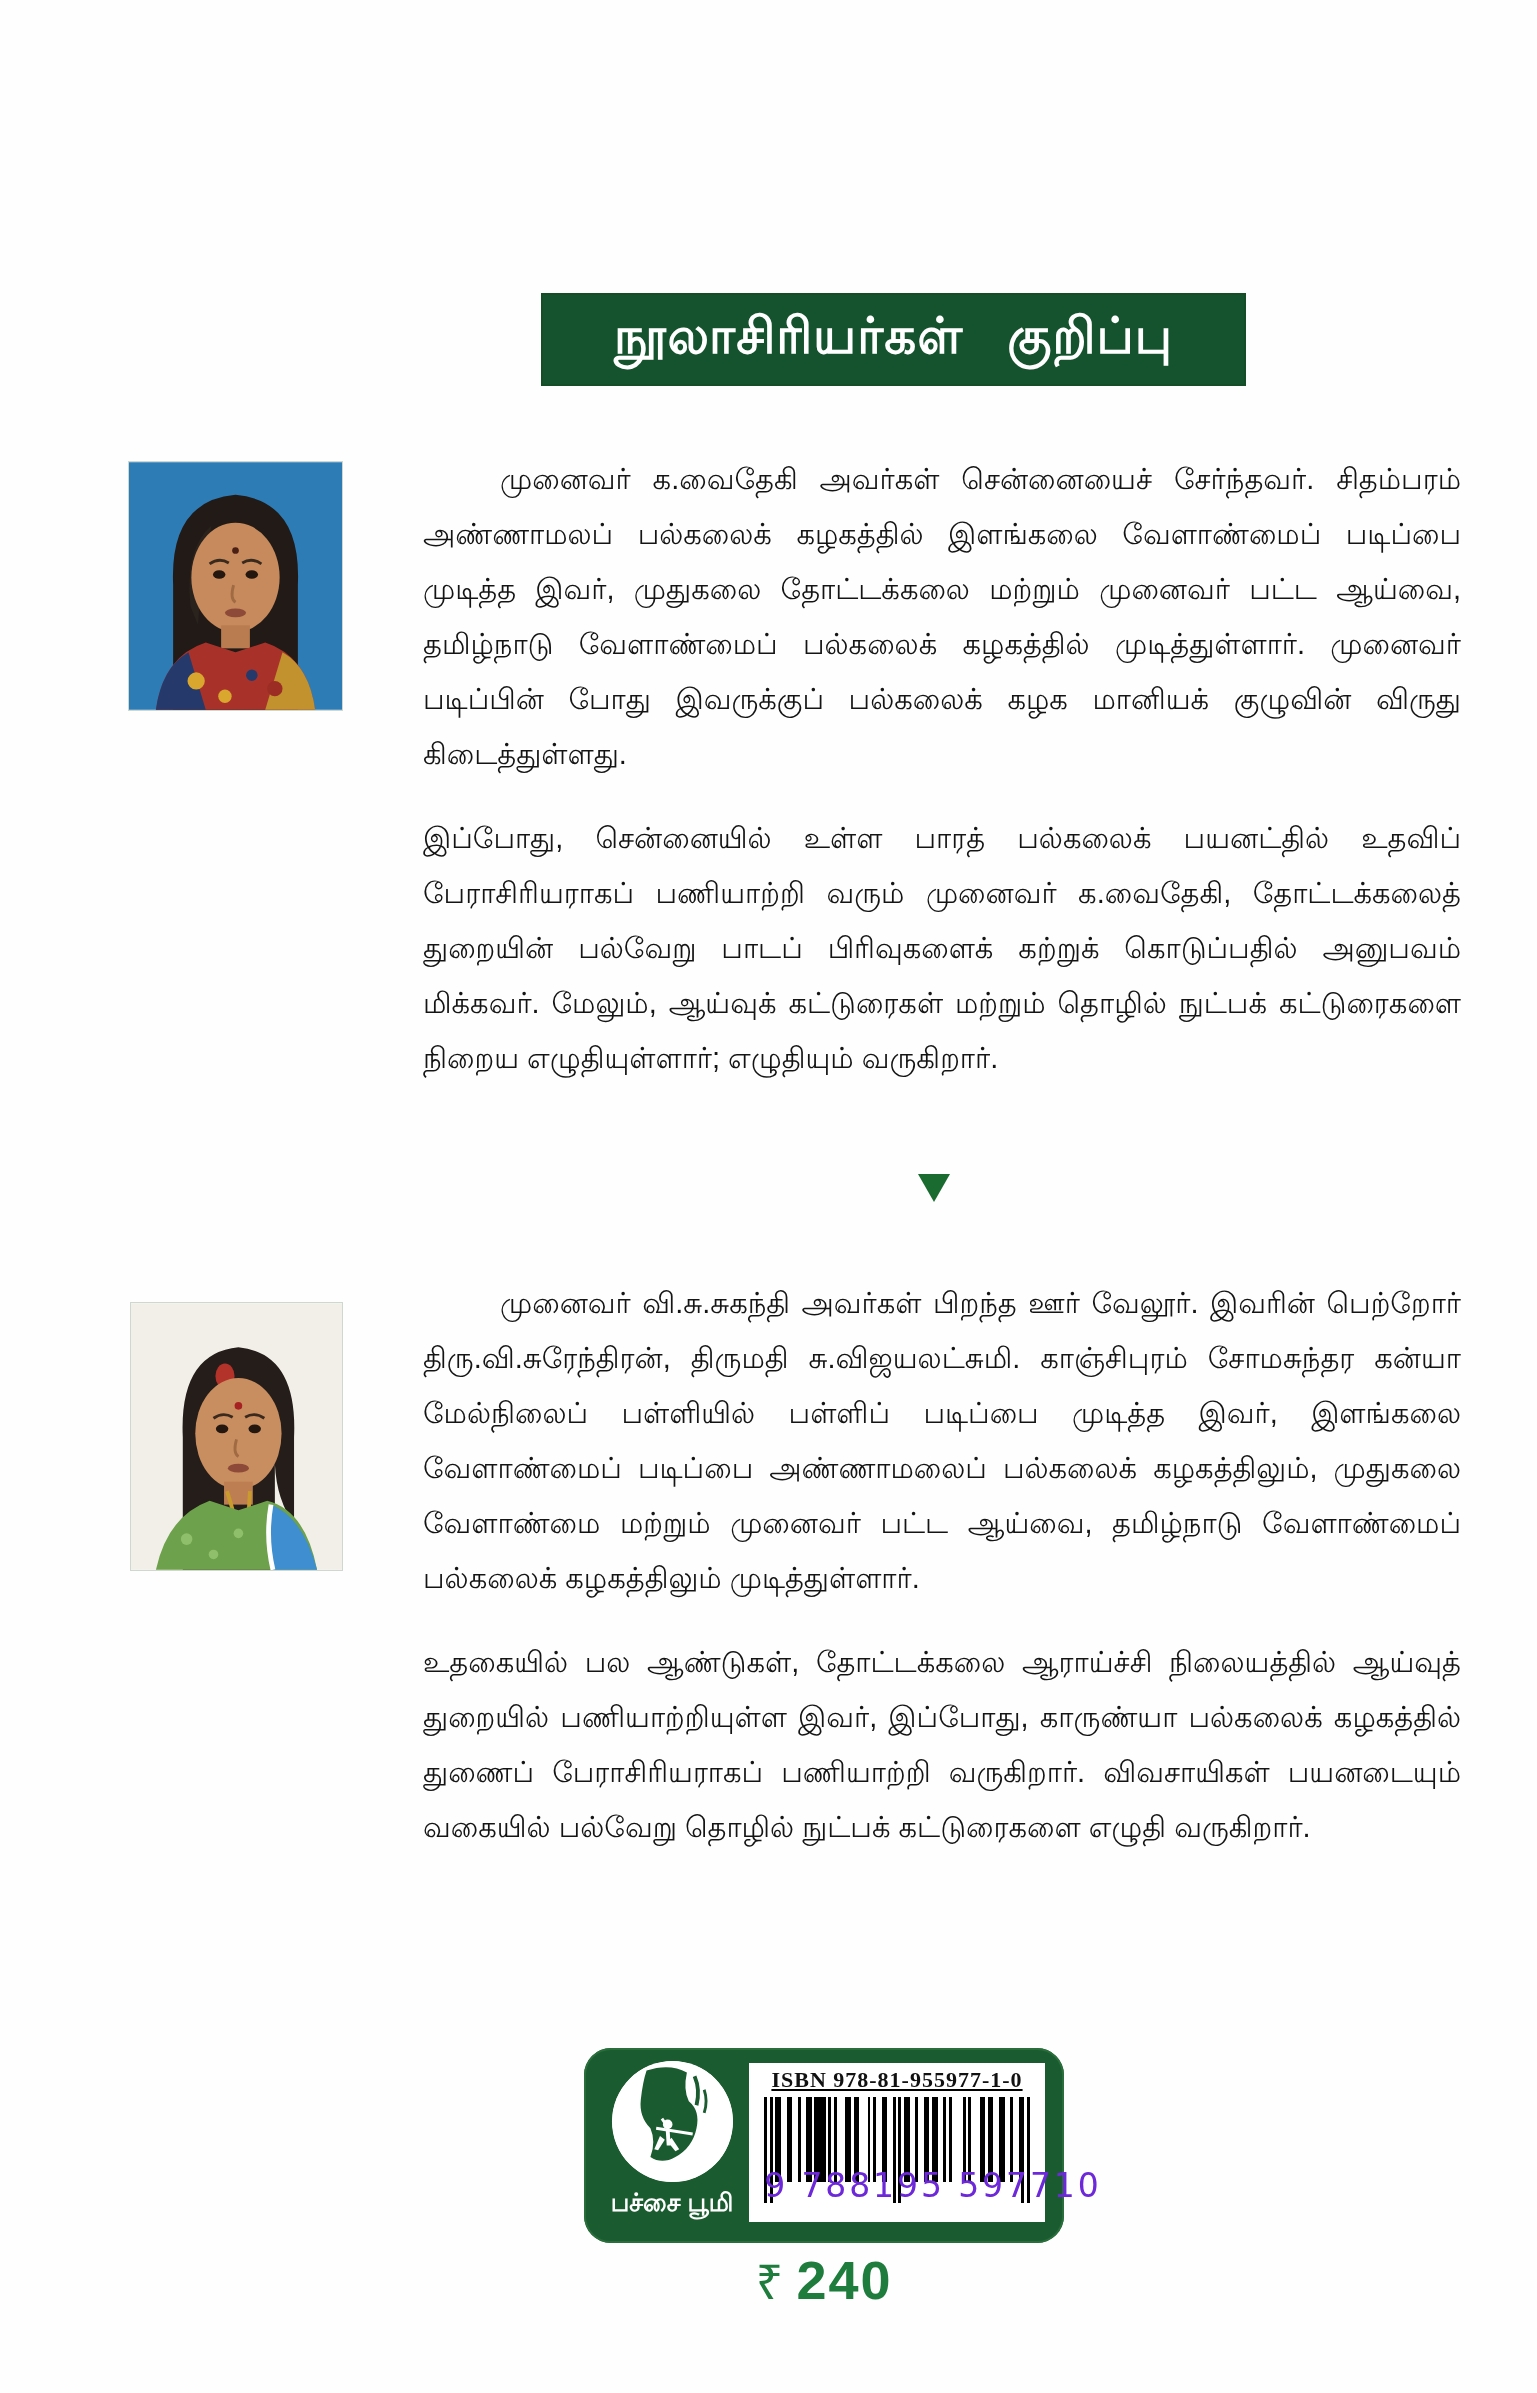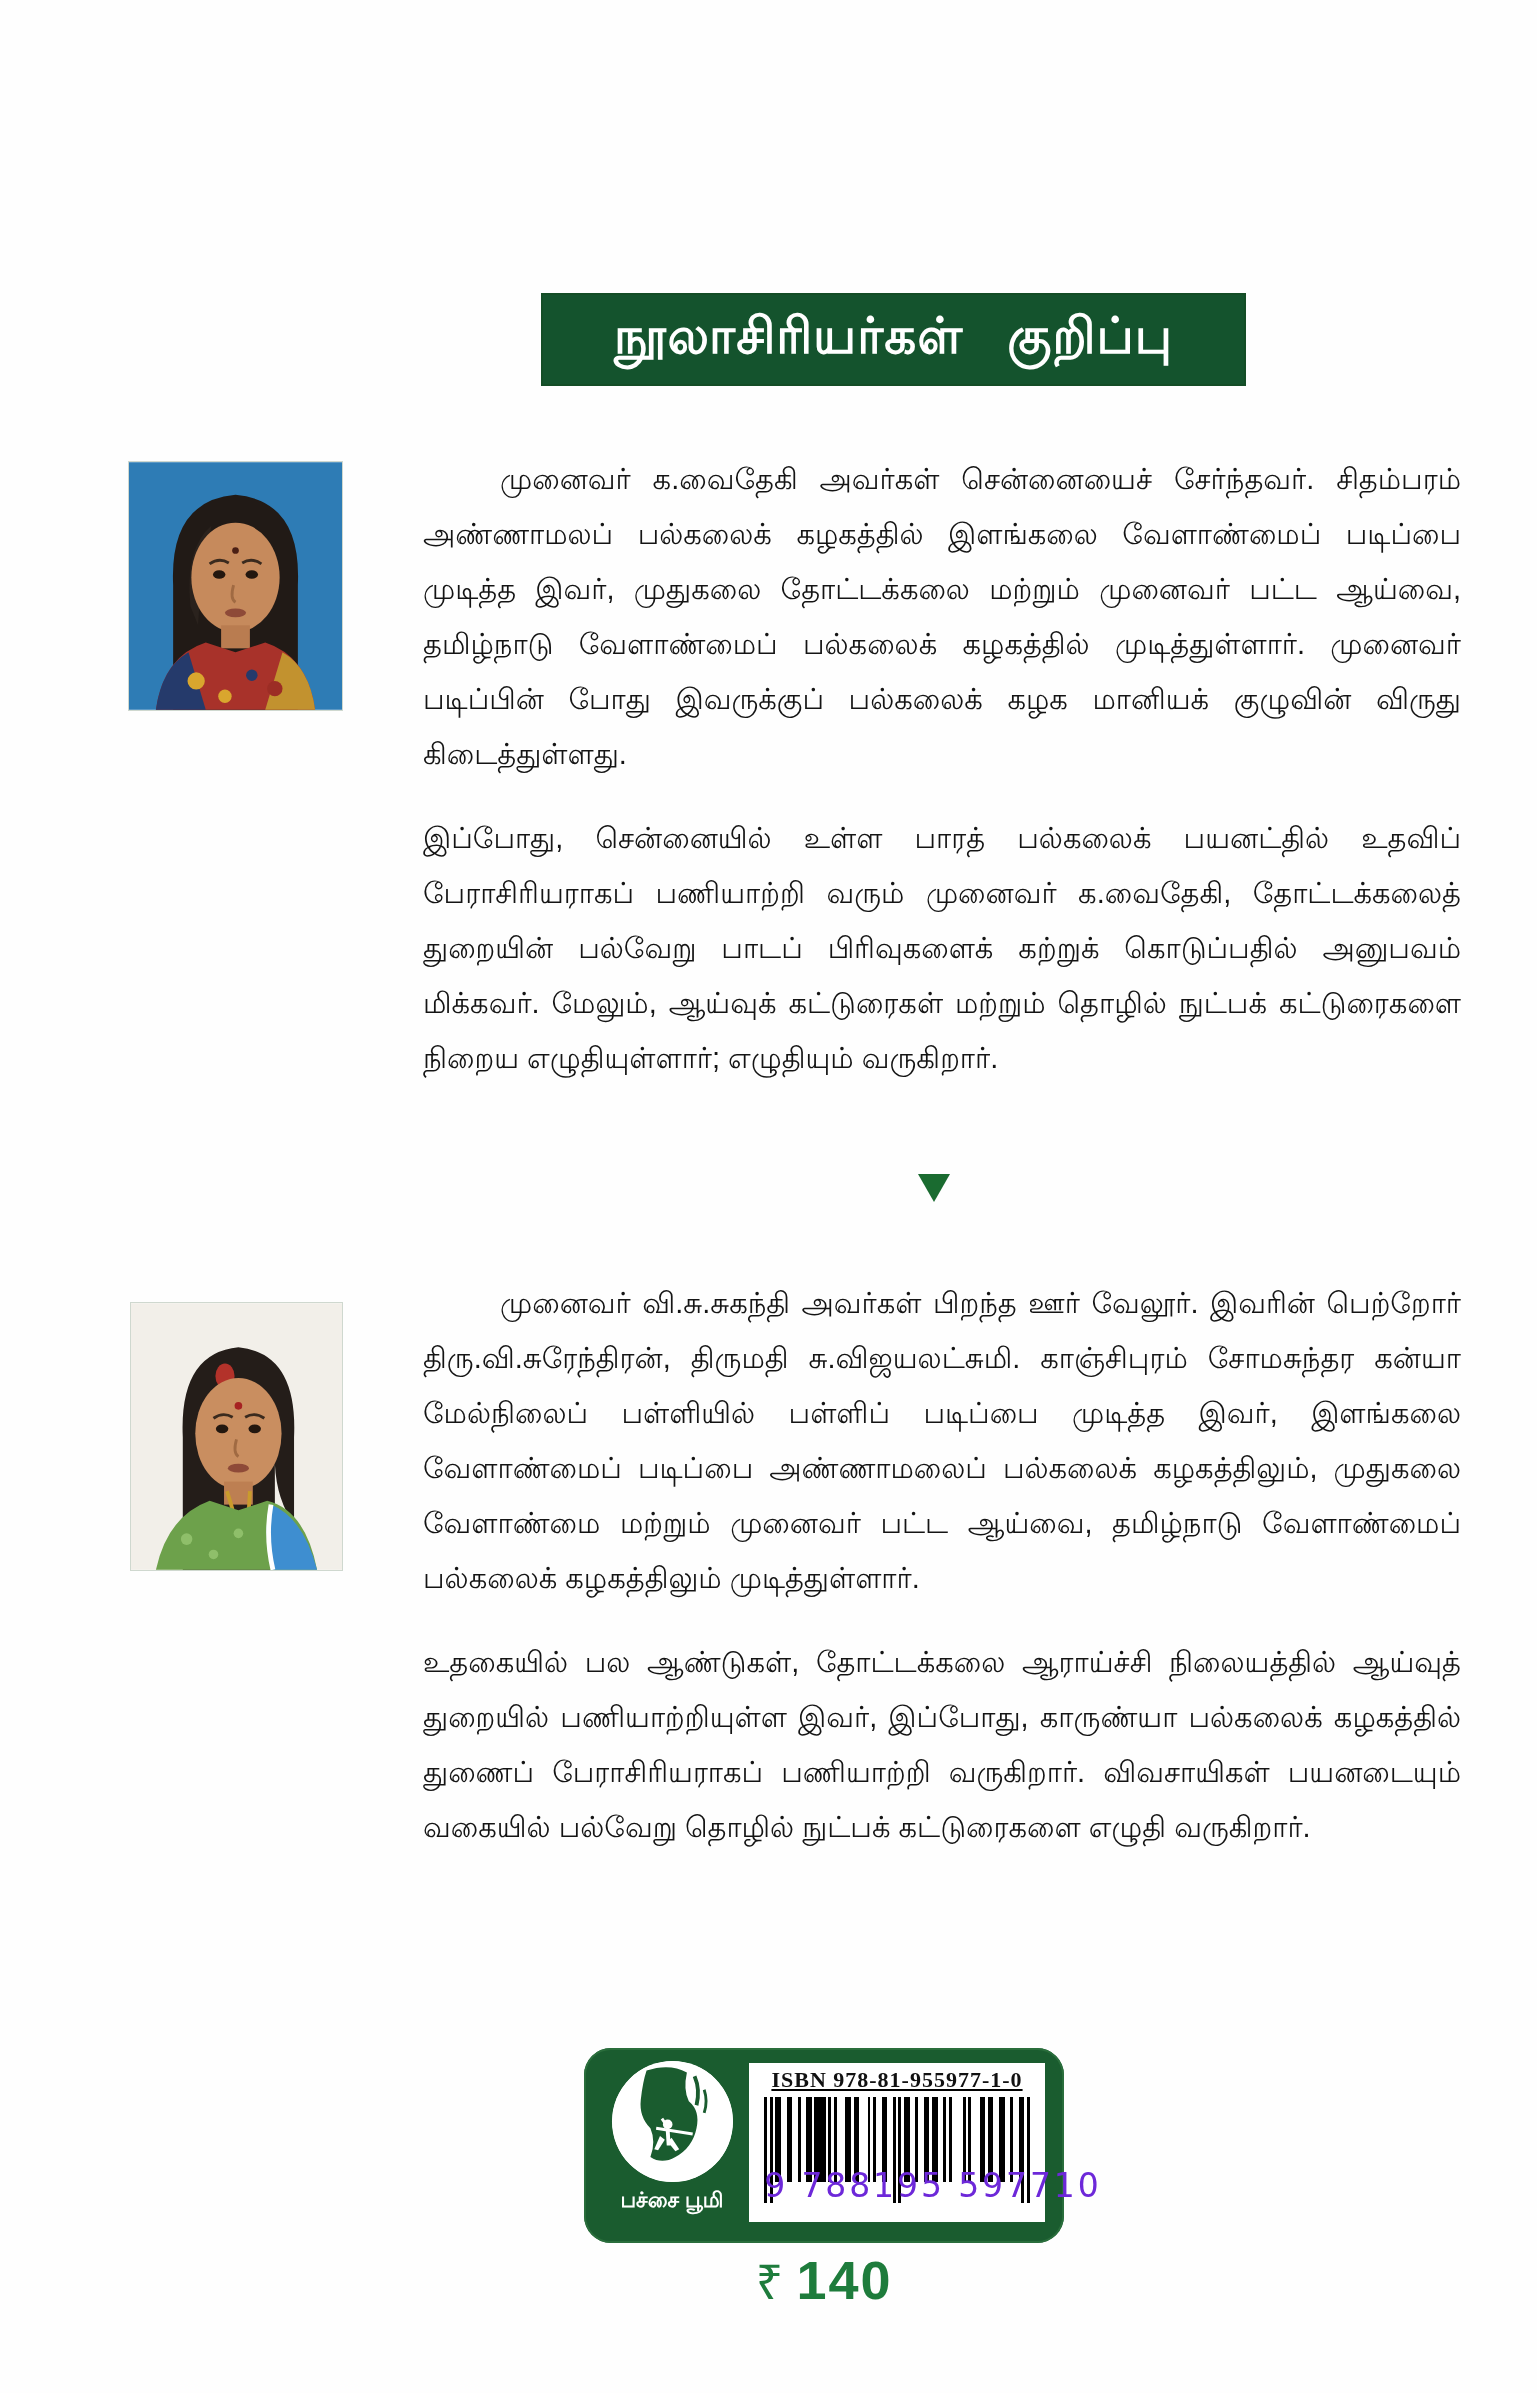--- a/index.html
+++ b/index.html
@@ -55,21 +55,21 @@
   }
   .logo-wrap{
     position:absolute;left:21px;top:13.4px;width:134px;height:168px;
     display:flex;flex-direction:column;align-items:center;
   }
   .logo-circle{
     width:121px;height:121px;border-radius:50%;background:#ffffff;
     overflow:hidden;flex:none;
   }
   .logo-caption{
-    margin-top:5.8px;color:#ffffff;font-weight:bold;font-size:21px;
+    margin-top:5.8px;color:#ffffff;font-weight:bold;font-size:25px;
     white-space:nowrap;
   }
   .barcode-panel{
     position:absolute;left:165px;top:15.4px;width:296px;height:159px;
     background:#ffffff;
     display:flex;flex-direction:column;align-items:center;
     padding-top:3.8px;box-sizing:border-box;text-decoration:underline;
   }
   .isbn-label{
     font-family:"Liberation Serif", serif;font-weight:bold;
@@ -280,17 +280,17 @@
           <div class="bc-m"></div>
           <div class="bc-m on"></div>
           <div class="bc-m on guard"></div>
           <div class="bc-m"></div>
           <div class="bc-m on guard"></div>
         </div>
     </div>
   </div>
 
   <div class="price">
-    <span class="cur">₹</span><span class="amt">140</span>
+    <span class="cur">₹</span><span class="amt">240</span>
   </div>
 
 </div>
 
 
 </body></html>

